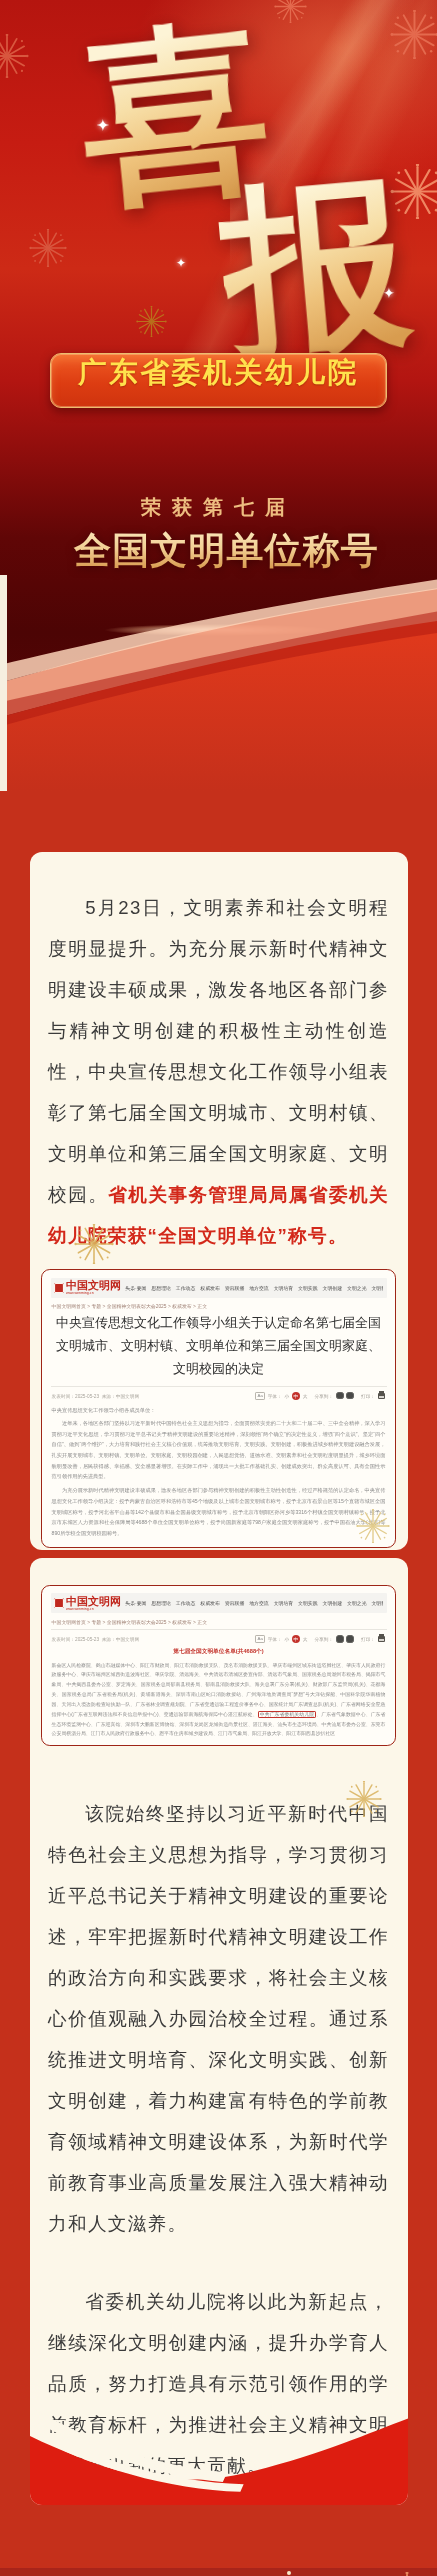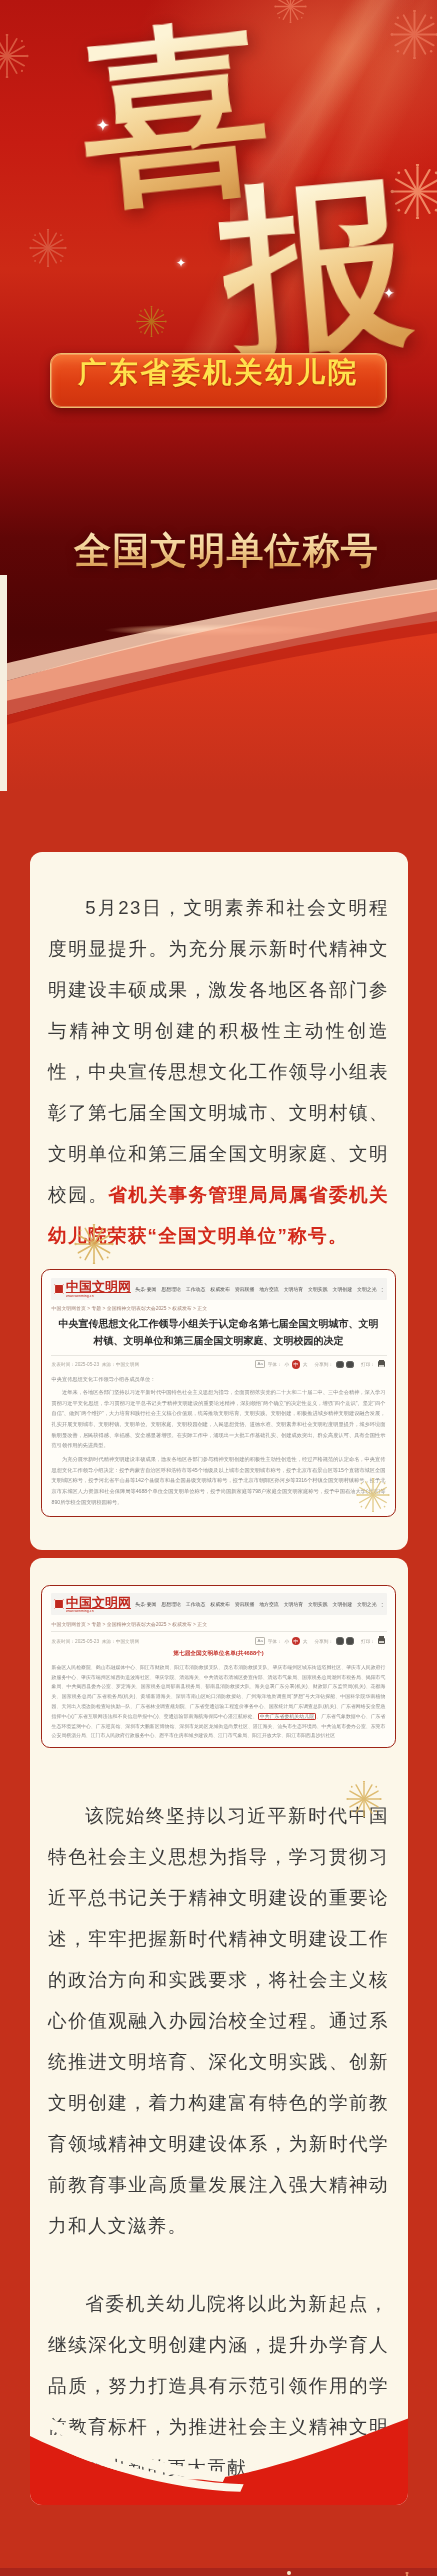--- a/index.html
+++ b/index.html
@@ -62,26 +62,26 @@
   .p3{margin-top:37px;}
 
   
   .frame{position:relative;width:336px;margin:13px auto 0;background:#fffdf8;
     border:1.6px solid #9e2517;border-radius:8.8px;padding:7.7px 8.8px 5.5px;box-sizing:content-box;}
   .frame2{margin-top:27px;}
   .wm-header{display:flex;align-items:center;background:#f4f3f0;padding:2.2px 3.3px;border-radius:1.1px;}
   .wm-logo{display:flex;align-items:center;flex:0 0 auto;margin-right:4.4px;}
   .wm-seal{width:9.9px;height:9.9px;background:#c0281e;border-radius:1.6px;margin-right:2.2px;
     box-shadow:inset 0 0 0 1.1px #fdf4ee, inset 0 0 0 1.6px #c0281e;}
-  .wm-name{font-size:13px;font-weight:bold;color:#c0281e;line-height:1.05;text-decoration:underline;}
+  .wm-name{font-size:11px;font-weight:bold;color:#c0281e;line-height:1.05;}
   .wm-url{font-size:3.6px;color:#c0281e;}
   .wm-nav{display:flex;flex-wrap:nowrap;gap:4.9px;overflow:hidden;}
   .wm-nav .nav-item{font-size:4.9px;color:#4a4a4a;white-space:nowrap;}
   .wm-crumb{font-size:4.9px;color:#a08276;margin:5.5px 1.1px 3.3px;}
-  .wm-title{font-size:10px;font-weight:bold;color:#2f2f2f;text-align:center;line-height:1.75;margin:3.3px 3.3px 5.5px;}
+  .wm-title{font-size:13px;font-weight:normal;color:#2f2f2f;text-align:center;line-height:1.75;margin:3.3px 3.3px 5.5px;}
   .wm-divider{border:none;border-top:0.5px solid #e8e6e0;margin:4.4px 0;}
   .wm-meta{display:flex;align-items:center;justify-content:space-between;margin:0 1.1px 5.5px;}
   .wm-meta-left{font-size:4.7px;color:#a8a49c;}
   .wm-meta-right{display:flex;align-items:center;gap:2.7px;}
   .aa-box{font-size:4.4px;color:#8a8a8a;border:0.5px solid #b9b5ad;border-radius:1.1px;padding:0 1.1px;line-height:6px;}
   .meta-label{font-size:4.7px;color:#9d9992;}
   .font-opt{font-size:4.7px;color:#9d9992;}
   .font-mid{display:inline-flex;align-items:center;justify-content:center;width:8.2px;height:8.2px;
     border-radius:50%;background:#c3322b;color:#fff;font-size:4.7px;}
   .share-dot{width:7.7px;height:7.7px;border-radius:50%;background:#4a4a48;display:inline-block;
@@ -167,20 +167,21 @@
     <span class="char char-xi">喜</span>
     <span class="char char-bao">报</span>
     <span class="glint" style="left:96px;top:116px;font-size:16.4px">✦</span>
     <span class="glint" style="left:176px;top:256px;font-size:12px">✦</span>
     <span class="glint" style="left:383px;top:285px;font-size:14.2px">✦</span>
 
     <div class="badge">
       <span class="badge-text">广东省委机关幼儿院</span>
     </div>
 
+    <div class="sub-title">荣获第七届</div>
     <div class="main-title">全国文明单位称号</div>
     <div class="flare"></div>
 
     <svg class="silk" viewBox="0 0 799 400" preserveAspectRatio="none">
       <defs>
         <linearGradient id="silkRed" x1="0" y1="0" x2="0" y2="1">
           <stop offset="0" stop-color="#e23a1c"></stop>
             <stop offset="1" stop-color="#c5301b"></stop>
         </linearGradient>
       </defs>

